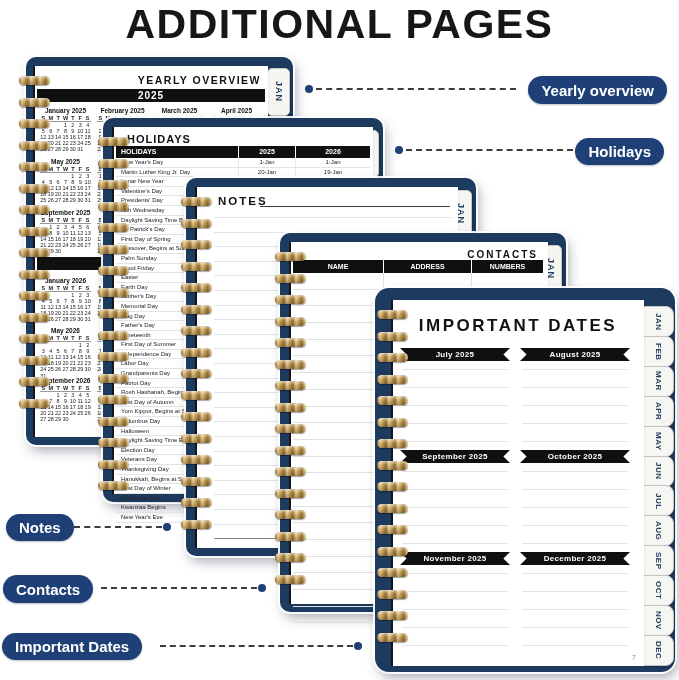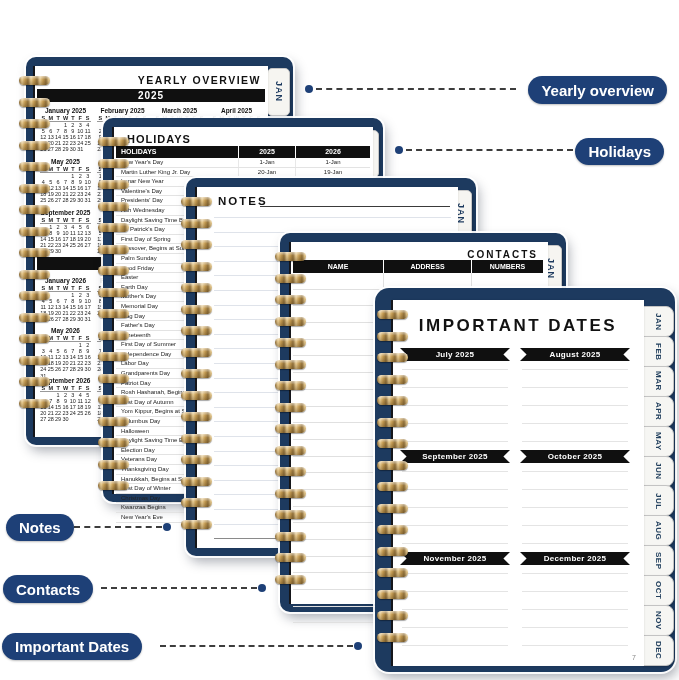--- a/index.html
+++ b/index.html
@@ -76,20 +76,21 @@
         color:#fff;font-weight:bold;font-size:15px;border-radius:15px;padding:0 13px;white-space:nowrap;
         z-index:60;box-shadow:0 1px 2px rgba(0,0,0,.25);}
   .dash{position:absolute;border-top:2px dashed #3d3d3d;z-index:59;}
   .dot{position:absolute;width:8px;height:8px;border-radius:50%;background:#1e4077;z-index:60;}
 </style>
 </head>
 <body>
 
 <div id="stage">
 
+  <div id="main-title">ADDITIONAL PAGES</div>
 
   <div class="nb" style="z-index:10">
     <div class="cover" style="left:26px;top:57px;width:267px;height:388px"></div>
     <div class="jan-tab" style="left:267px;top:68px">
       <span>JAN</span>
     </div>
     <div class="page" id="page-yearly" style="left:34px;top:66px;width:234px;height:371px">
       <div class="yo-heading">YEARLY OVERVIEW</div>
       <div id="yo-body">
           <div class="yo-bar" style="top: 23px;">2025</div>

